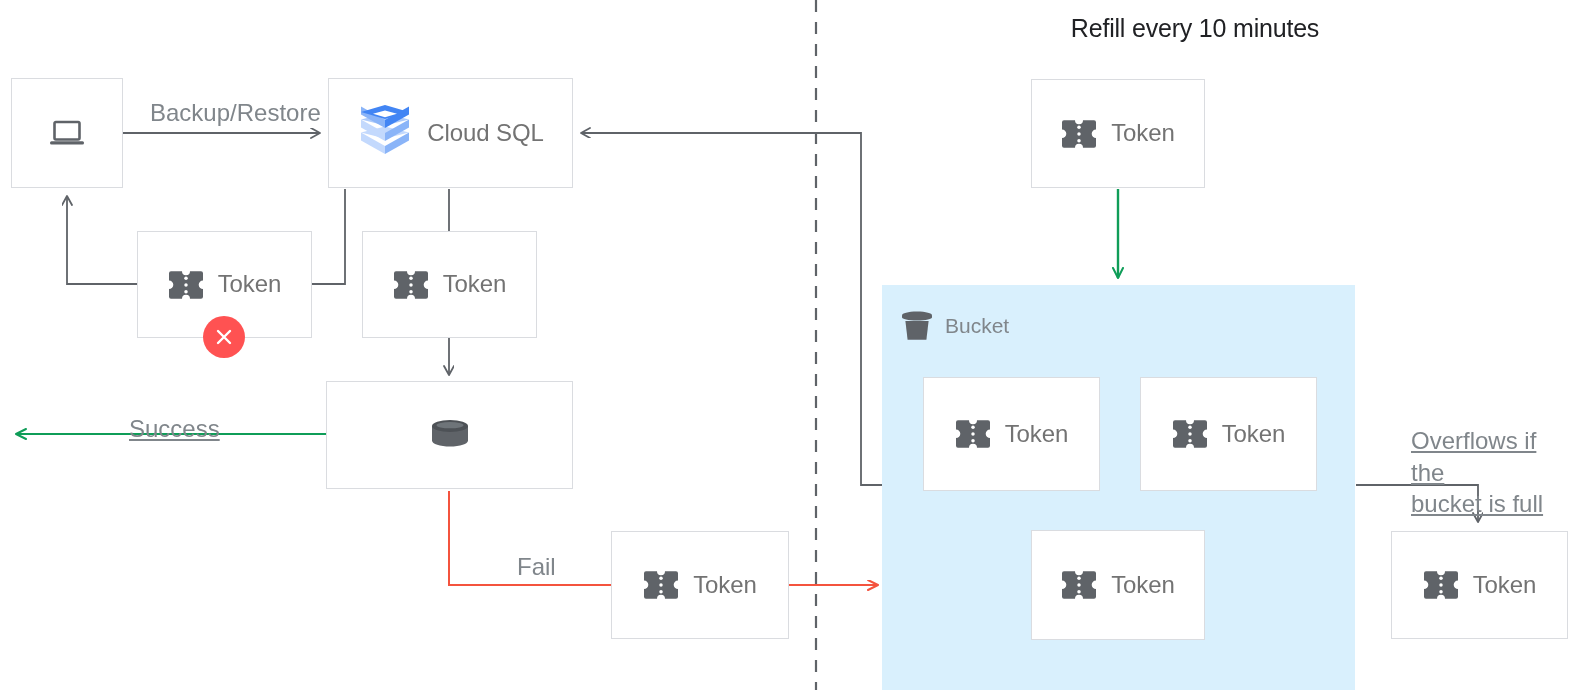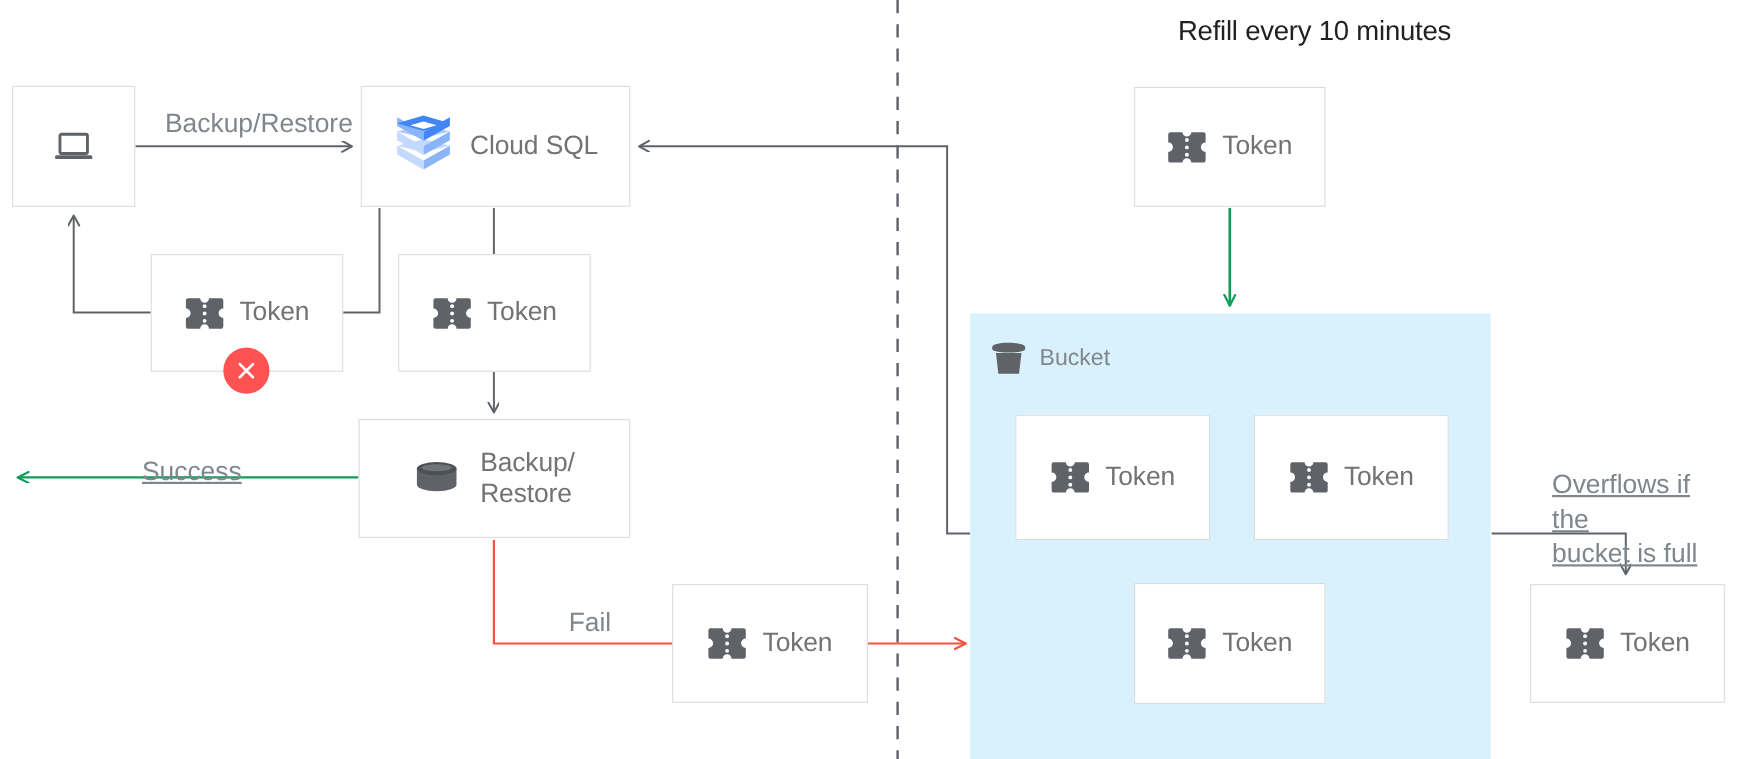--- a/index.html
+++ b/index.html
@@ -222,22 +222,20 @@
   </div>
 
   <div class="node" style="left:326px;top:381px;width:247px;height:108px;gap:18px;">
     <span>
       <svg class="cylinder" viewBox="0 0 42 34" xmlns="http://www.w3.org/2000/svg">
         <path d="M3 8 h36 v14.5 c0 3.6 -8 6 -18 6 c-10 0 -18 -2.4 -18 -6 z" fill="#5f6368"></path>
         <ellipse cx="21" cy="8" rx="18" ry="6" fill="#4d5156"></ellipse>
         <ellipse cx="21" cy="7.2" rx="13.5" ry="3.1" fill="#6e7479"></ellipse>
       </svg>
     </span>
-    <span class="label">Backup/
-Restore</span>
   </div>
 
   <div class="node" style="left:611px;top:531px;width:178px;height:108px;">
     <span>
       <svg class="ticket" viewBox="0 0 36 30" xmlns="http://www.w3.org/2000/svg">
         <path d="M3 1.2 h11 a4 4 0 0 0 8 0 h11 a2 2 0 0 1 2 2 v7.3 a4.3 4.3 0 0 0 0 8.6 v7.7
                  a2 2 0 0 1 -2 2 h-11 a4 4 0 0 0 -8 0 h-11 a2 2 0 0 1 -2 -2 v-7.7
                  a4.3 4.3 0 0 0 0 -8.6 v-7.3 a2 2 0 0 1 2 -2 z" fill="#5f6368"></path>
         <circle cx="18" cy="8.3" r="1.75" fill="#ffffff"></circle>
         <circle cx="18" cy="15" r="1.75" fill="#ffffff"></circle>

